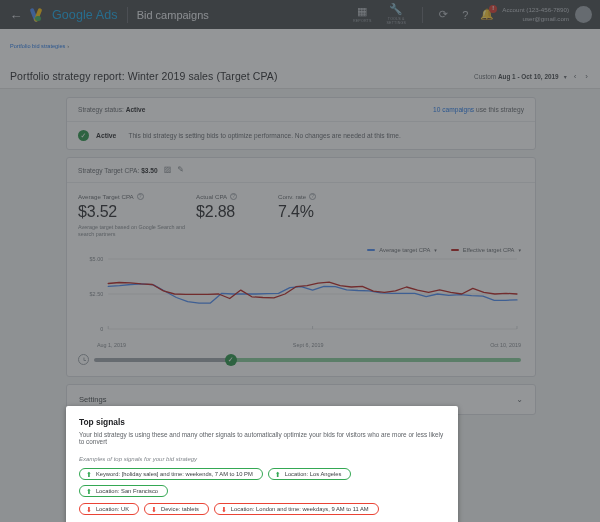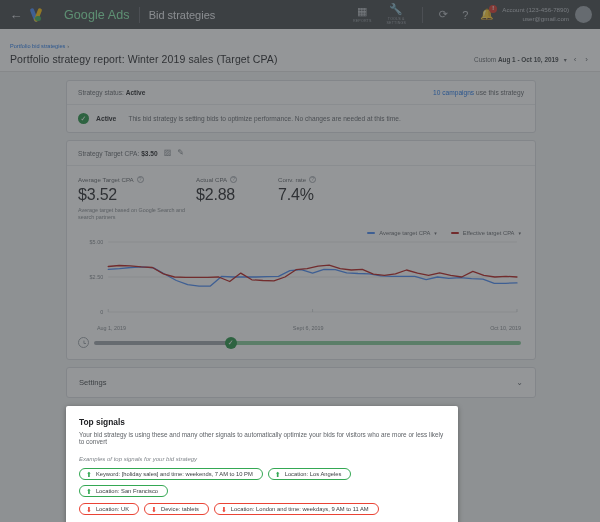--- a/index.html
+++ b/index.html
@@ -39,21 +39,21 @@
   .gads-logo .b2 {
     position: absolute; left: 5px; top: 0px;
     width: 4px; height: 14px; background: #fbbc04;
     transform: rotate(22deg); border-radius: 2px;
   }
   .gads-logo .b3 {
     position: absolute; left: 4px; top: 8px;
     width: 5.5px; height: 5.5px; border-radius: 50%;
     background: #34a853;
   }
-  .brand { font-size: 12.5px; color: #86efac; letter-spacing: .1px; margin-left: 12px; }
+  .brand { font-size: 12.5px; color: #0ea5e9; letter-spacing: .1px; }
   .bar-sep {
     width: 1px; height: 16px; background: #5f6368;
     margin: 0 9px;
   }
   .section-name { font-size: 11px; color: #e8eaed; }
   .appbar-spacer { flex: 1; }
   .appbar-right { display: flex; align-items: center; gap: 0; }
   .tool-item {
     display: flex; flex-direction: column; align-items: center;
     justify-content: center; width: 34px; color: #bdc1c6;
@@ -89,21 +89,21 @@
   .subhead {
     position: relative; z-index: 5;
     background: #fff; padding: 5px 10px 6px 10px;
     border-bottom: 1px solid #e0e0e0;
     display: flex; align-items: flex-end;
   }
   .crumbs { flex: 1; }
   .crumb-link { font-size: 5.6px; color: #1a73e8; }
   .crumb-sep { font-size: 5.6px; color: #5f6368; margin-left: 2px; }
   .page-title {
-    font-size: 10.5px; color: #202124; margin-top: 1px;
+    font-size: 10.5px; color: #202124; margin-top: 18px;
     letter-spacing: .1px;
   }
   .daterange { display: flex; align-items: center; gap: 5px; padding-bottom: 1px; }
   .dr-text { font-size: 6.4px; color: #5f6368; }
   .dr-text b { color: #3c4043; font-weight: bold; }
   .dr-caret { font-size: 6px; color: #5f6368; }
   .dr-nav { font-size: 8px; color: #5f6368; padding: 0 2px; }
 
   
   .content {
@@ -235,21 +235,21 @@
 
   <div class="appbar">
     <div class="back-arrow">←</div>
     <div class="gads-logo">
       <div class="b1"></div>
         <div class="b2"></div>
         <div class="b3"></div>
     </div>
     <div class="brand">Google Ads</div>
     <div class="bar-sep"></div>
-    <div class="section-name">Bid strategies</div>
+    <div class="section-name">Bid campaigns</div>
 
     <div class="appbar-spacer"></div>
 
     <div class="appbar-right">
       <div class="tool-item">
         <div class="glyph">▦</div>
         <div class="tool-label">REPORTS</div>
       </div>
       <div class="tool-item">
         <div class="glyph">🔧</div>

